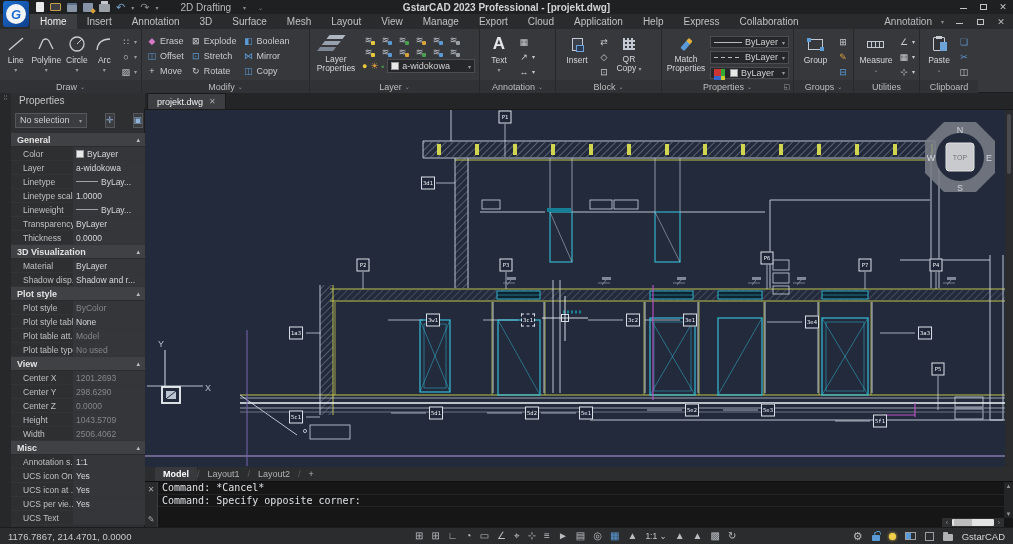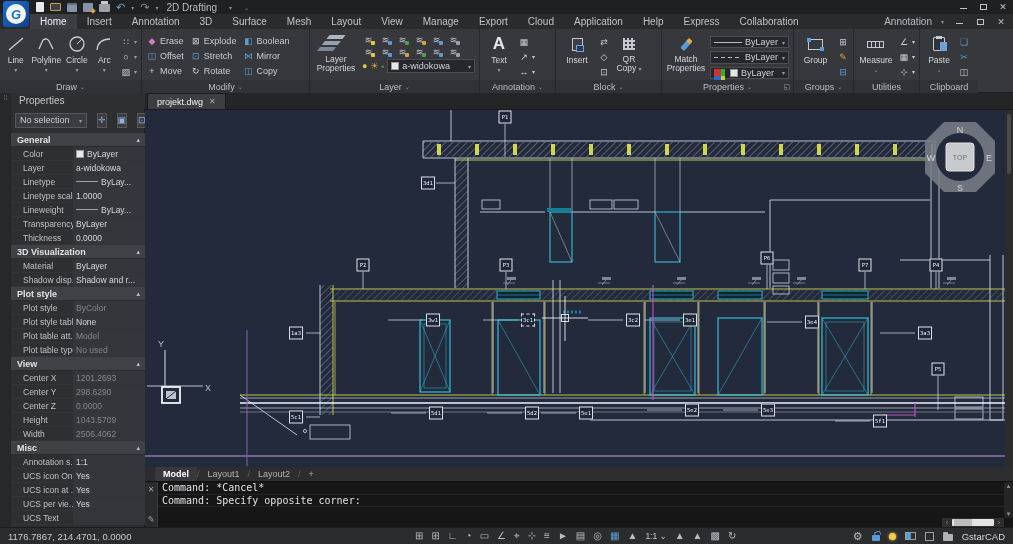--- a/index.html
+++ b/index.html
@@ -13,21 +13,21 @@
 .qi{display:inline-block;position:relative}
 .qi.page{width:8px;height:10px;background:#e8eaec;border-radius:1px}
 .qi.folder{width:11px;height:8px;background:#3d3f42;border:1px solid #c8a050;border-radius:1px}
 .qi.save{width:10px;height:9px;background:#8593a5;border-radius:1px;border-top:2px solid #5b7089}
 .qi.saveas{width:10px;height:9px;background:#8593a5;border-radius:1px}
 .qi.saveas:after{content:"";position:absolute;right:-2px;bottom:-1px;width:4px;height:4px;background:#d9a33c;transform:rotate(45deg)}
 .qi.print{width:11px;height:8px;background:#9aa0a6;border-radius:1px;margin-top:2px}
 .qi.print:before{content:"";position:absolute;left:2px;top:-3px;width:7px;height:3px;background:#c5c9cd}
 .qi.glyph{font-size:11px;line-height:10px}
 .mini-arrow{color:#8a8d90;font-size:6px}
-#ws-combo{display:flex;align-items:center;gap:12px;margin-left:8px;color:#b9bcbf;font-size:10px}
+#ws-combo{display:flex;align-items:center;gap:12px;margin-left:22px;color:#b9bcbf;font-size:10px}
 #title-text{position:absolute;left:0;right:0;text-align:center;font-size:10px;color:#d2d4d6;font-weight:bold;pointer-events:none}
 .winbtns{position:absolute;right:4px;top:1px;display:flex;gap:8px;align-items:center;color:#c2c4c6}
 .wb{width:12px;height:11px;display:flex;align-items:center;justify-content:center;font-size:9px}
 .wb .box{width:7px;height:6px;border:1px solid #c2c4c6}
 .wb .dash{width:7px;height:1px;background:#c2c4c6;margin-top:4px}
 
 #menubar{position:absolute;left:0;top:14px;width:1013px;height:15px;background:#2a2b2d;display:flex;align-items:center;padding-left:30px}
 #menubar ul{display:flex;list-style:none;height:100%}
 #menubar li{padding:0 10px;display:flex;align-items:center;font-size:10px;color:#c2c2c2;cursor:default}
 #menubar li.active{background:#3d3e41;color:#efefef}
@@ -51,21 +51,21 @@
 .combo{display:flex;align-items:center;gap:3px;background:#26272a;border:1px solid #4c4d50;height:14px;padding:0 3px;color:#d2d2d2;font-size:9px}
 .sw{width:8px;height:8px;background:#e8e8e8;border:1px solid #999;display:inline-block}
 .cline{display:inline-block;width:28px;height:1px;background:#b9bcbf}
 .dar{font-size:6px;color:#9a9a9a;margin-left:auto}
 
 #main{position:absolute;left:0;top:93px;width:1013px;height:434px;background:#2e2f31}
 
 #palette{position:absolute;left:0;top:0;width:145px;height:434px;background:#2e2f31;border-right:1px solid #1d1d1f}
 #pal-grip{position:absolute;left:0;top:0;width:11px;height:434px;background:#27282a;color:#707274;font-size:8px;text-align:center;letter-spacing:0;line-height:4px;padding-top:3px}
 #pal-head{position:absolute;left:11px;top:0;width:134px;height:15px;display:flex;align-items:center;padding-left:8px;font-size:10px;color:#c6c6c6;background:#2e2f31}
-#pal-sel{position:absolute;left:11px;top:17px;width:134px;height:20px;display:flex;align-items:center;gap:10px;padding:0 4px}
+#pal-sel{position:absolute;left:11px;top:17px;width:134px;height:20px;display:flex;align-items:center;gap:18px;padding:0 4px}
 #sel-combo{flex:0 0 72px;height:15px;background:#3b3c3f;border:1px solid #56575b;display:flex;align-items:center;padding:0 4px;font-size:9px;color:#cfcfcf}
 #sel-combo .dar{margin-left:auto}
 .pal-tool{width:15px;height:15px;background:#3b3c3f;border:1px solid #56575b;color:#8fb3d9;font-size:9px;display:flex;align-items:center;justify-content:center}
 #pal-rows{position:absolute;left:11px;top:40px;width:134px;bottom:0;overflow:hidden}
 .prow{display:flex;height:14px;border-bottom:1px solid #333436;font-size:8.5px;align-items:center}
 .prow .pk{width:62px;padding-left:12px;color:#bfc1c4;white-space:nowrap;overflow:hidden}
 .prow .pv{flex:1;color:#d6d8da;background:#353639;height:100%;display:flex;align-items:center;padding-left:3px;gap:3px;white-space:nowrap;overflow:hidden}
 .prow.dim .pv{color:#85878a}
 .prow.hdr{background:#404144;border-bottom:1px solid #2a2b2d}
 .prow.hdr .pk{width:auto;flex:1;padding-left:6px;font-weight:bold;color:#e2e2e2;font-size:9px}
@@ -150,20 +150,21 @@
     <span class="qi glyph" style="color:#7aa3cf">↶</span>
       <span class="mini-arrow">▾</span>
     <span class="qi glyph" style="color:#8a8d90">↷</span>
       <span class="mini-arrow">▾</span>
   </div>
   <div id="ws-combo">
     <span>2D Drafting</span>
     <span class="mini-arrow">▾</span>
     <span class="mini-arrow">⌄</span>
   </div>
+  <div id="title-text">GstarCAD 2023 Professional - [projekt.dwg]</div>
   <div class="winbtns">
     <span class="wb">
         <span class="dash"></span>
       </span>
     <span class="wb">
         <span class="box"></span>
       </span>
     <span class="wb">✕</span>
   </div>
 </div>

